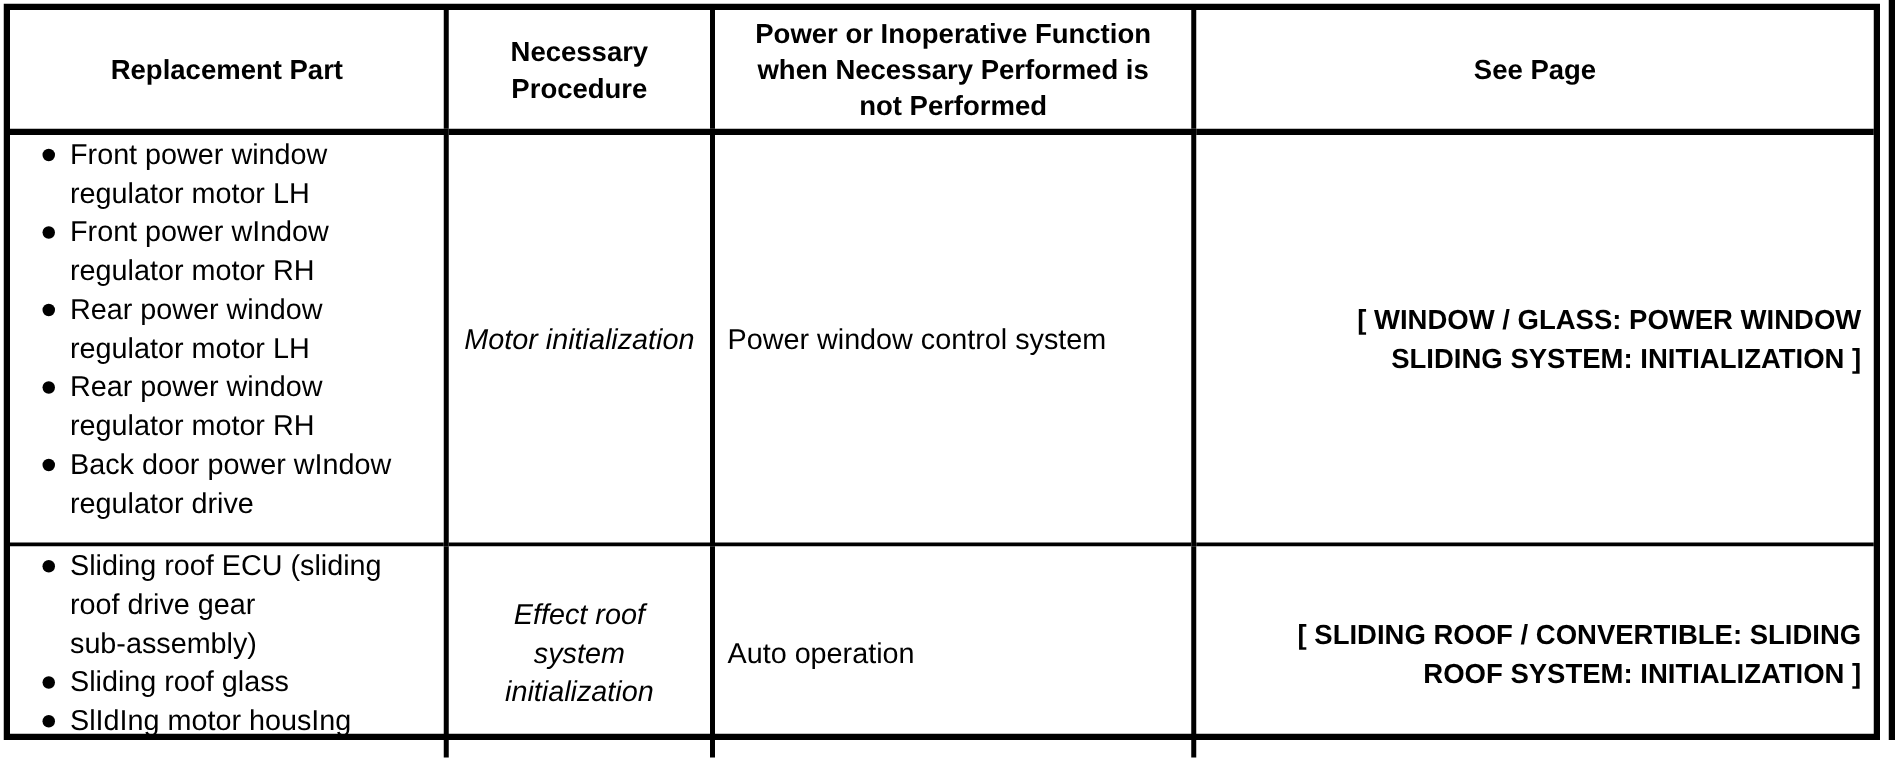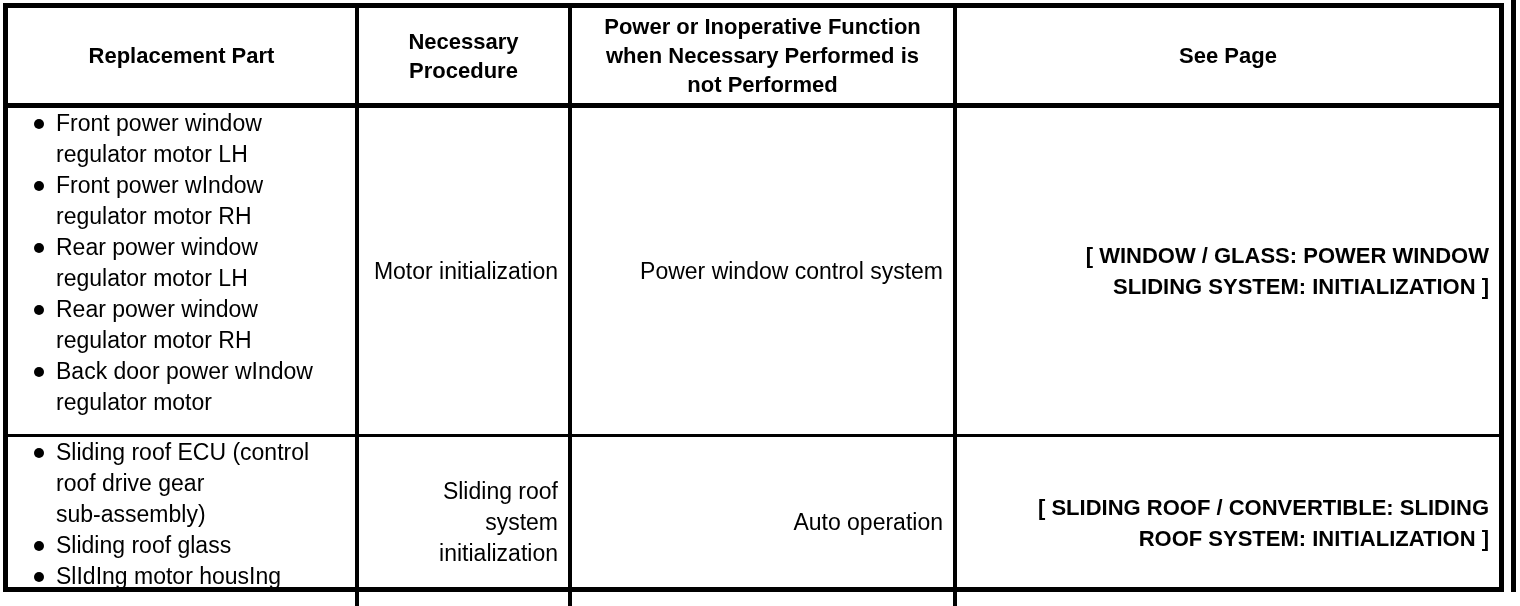--- a/index.html
+++ b/index.html
@@ -80,22 +80,22 @@
     vertical-align: middle;
     padding: 0 10px;
     font-size: 23px;
     line-height: 31px;
     box-sizing: border-box;
   }
   tbody td.last { border-right: 0; }
   tbody tr.last-row td { border-bottom: 0; }
 
   td.col-parts { padding: 0 6px 16px 10px; vertical-align: middle; }
-  td.col-proc  { text-align: right; }
-  td.col-eff   { text-align: right; }
+  td.col-proc  { text-align: center; font-style: italic; }
+  td.col-eff   { text-align: left; }
   td.col-page  {
     text-align: right;
     font-weight: bold;
     font-size: 22px;
     line-height: 31px;
   }
 
   ul.part-list {
     list-style: none;
     margin: 0;
@@ -174,57 +174,57 @@
                 <span class="nowrap-line">regulator motor LH</span>
               </li>
               <li>
                 <span class="bullet"></span>
                 <span class="nowrap-line">Rear power window</span>
                 <span class="nowrap-line">regulator motor RH</span>
               </li>
               <li>
                 <span class="bullet"></span>
                 <span class="nowrap-line">Back door power wIndow</span>
-                <span class="nowrap-line">regulator motor</span>
+                <span class="nowrap-line">regulator drive</span>
               </li>
             </ul>
           </td>
           <td class="col-proc">
             <span>Motor initialization</span>
           </td>
           <td class="col-eff">
             <span>Power window control system</span>
           </td>
           <td class="col-page last">
             <span class="nowrap-line">[ WINDOW / GLASS: POWER WINDOW</span>
             <span class="nowrap-line">SLIDING SYSTEM: INITIALIZATION ]</span>
           </td>
         </tr>
 
         <tr class="last-row">
           <td class="col-parts">
             <ul class="part-list">
               <li>
                 <span class="bullet"></span>
-                <span class="nowrap-line">Sliding roof ECU (control</span>
+                <span class="nowrap-line">Sliding roof ECU (sliding</span>
                 <span class="nowrap-line">roof drive gear</span>
                 <span class="nowrap-line">sub-assembly)</span>
               </li>
               <li>
                 <span class="bullet"></span>
                 <span class="nowrap-line">Sliding roof glass</span>
               </li>
               <li>
                 <span class="bullet"></span>
                 <span class="nowrap-line">SlIdIng motor housIng</span>
               </li>
             </ul>
           </td>
           <td class="col-proc">
-            <span class="nowrap-line">Sliding roof</span>
+            <span class="nowrap-line">Effect roof</span>
             <span class="nowrap-line">system</span>
             <span class="nowrap-line">initialization</span>
           </td>
           <td class="col-eff">
             <span>Auto operation</span>
           </td>
           <td class="col-page last">
             <span class="nowrap-line">[ SLIDING ROOF / CONVERTIBLE: SLIDING</span>
             <span class="nowrap-line">ROOF SYSTEM: INITIALIZATION ]</span>
           </td>

